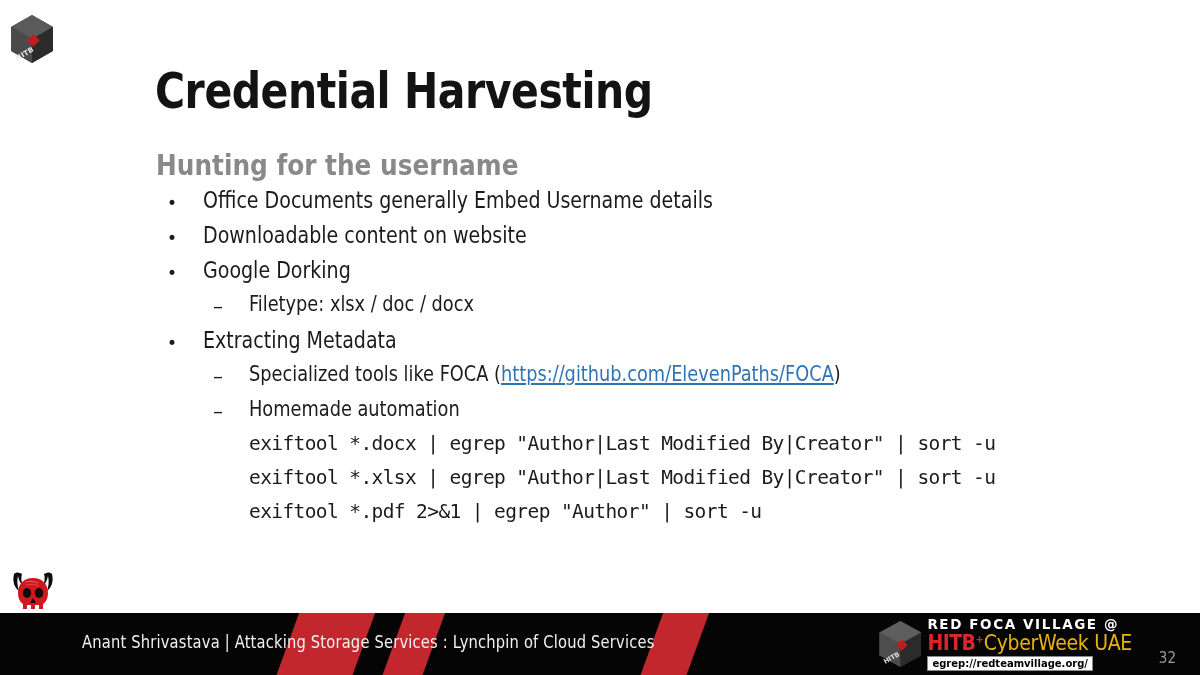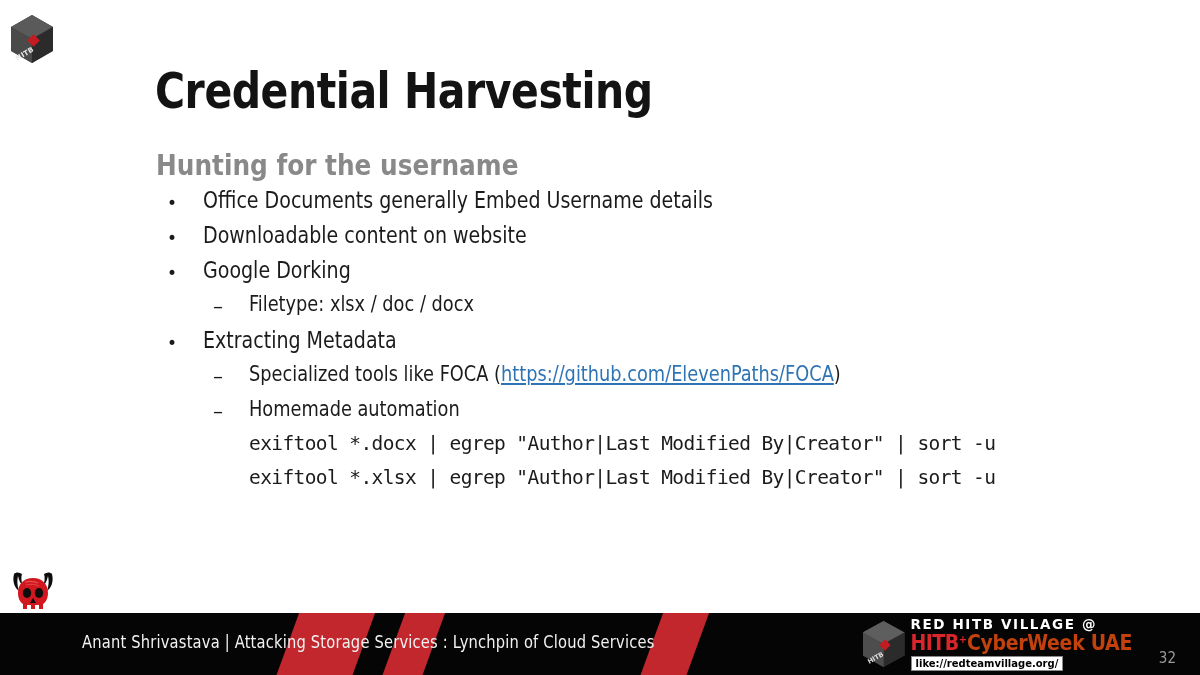--- a/index.html
+++ b/index.html
@@ -154,21 +154,21 @@
     font-size:13.5px; font-weight:bold; color:#ffffff;
     letter-spacing:1.6px; line-height:1.15; white-space:nowrap;
   }
   .brand-l2{
     font-size:21px; line-height:1.05; white-space:nowrap;
     font-family:"DejaVu Sans Condensed","DejaVu Sans", sans-serif;
     display:flex; align-items:baseline;
   }
   .brand-hitb{ color:#d9252b; font-weight:bold; letter-spacing:-0.5px; }
   .brand-plus{ color:#d9252b; font-size:11px; font-weight:bold; position:relative; top:-7px; }
-  .brand-rest{ color:#c2410c; font-weight:bold; letter-spacing:-0.3px; }
+  .brand-rest{ color:#eab308; font-weight:normal; letter-spacing:-0.3px; }
   .brand-url{
     margin-top:2px; background:#ffffff; color:#000000;
     font-family:"DejaVu Sans", sans-serif;
     font-size:10px; font-weight:bold; padding:1px 4px;
     border:1px solid #8a8a8a; width:max-content; letter-spacing:0px;
   }
   .slide-number{
     position:absolute; right:24px; bottom:8px;
     font-family:"DejaVu Sans Condensed","DejaVu Sans", sans-serif;
     font-size:15px; color:#9b9b9b;margin-top:10px;
@@ -224,20 +224,23 @@
   <div class="row lvl2">
     <span class="marker">–</span>
     <span class="txt">Homemade automation</span>
   </div>
 
   <div class="row code">
     <span class="txt">exiftool *.docx | egrep "Author|Last Modified By|Creator" | sort -u</span>
   </div>
   <div class="row code">
     <span class="txt">exiftool *.xlsx | egrep "Author|Last Modified By|Creator" | sort -u</span>
+  </div>
+  <div class="row code">
+    <span class="txt">exiftool *.pdf 2&gt;&amp;1 | egrep "Author" | sort -u</span>
   </div>
 
 </div>
 
 <div class="skull-logo">
   <svg viewBox="0 0 50 46" xmlns="http://www.w3.org/2000/svg">
     <path d="M6 4 C4 12 7 18 11 21 C9 15 9 10 10 6 C11 11 13 14 15 16 C13 11 13 7 14 4 C11 2 8 2 6 4 Z" fill="#0d0d0d"></path>
     <path d="M44 4 C46 12 43 18 39 21 C41 15 41 10 40 6 C39 11 37 14 35 16 C37 11 37 7 36 4 C39 2 42 2 44 4 Z" fill="#0d0d0d"></path>
     <path d="M25 8 C34 8 40 14 40 23 C40 28 38 32 35 34 L35 39 L31 39 L31 35 L27 35 L27 39 L23 39 L23 35 L19 35 L19 39 L15 39 L15 34 C12 32 10 28 10 23 C10 14 16 8 25 8 Z" fill="#d0181e"></path>
     <ellipse cx="19" cy="23" rx="4.2" ry="5" fill="#0d0d0d"></ellipse>
@@ -258,24 +261,24 @@
   <div class="brand">
     <div class="brand-cube">
       <div class="hexwrap"></div>
       <div class="face-t"></div>
       <div class="face-l"></div>
       <div class="face-r"></div>
       <div class="diamond"></div>
       <div class="cube-label">HITB</div>
     </div>
     <div class="brand-lines">
-      <div class="brand-l1">RED HITB VILLAGE @</div>
+      <div class="brand-l1">RED FOCA VILLAGE @</div>
       <div class="brand-l2">
         <span class="brand-hitb">HITB</span>
           <span class="brand-plus">+</span>
           <span class="brand-rest">CyberWeek UAE</span>
       </div>
-      <div class="brand-url">like://redteamvillage.org/</div>
+      <div class="brand-url">egrep://redteamvillage.org/</div>
     </div>
   </div>
 
   <div class="slide-number">32</div>
 </div>
 
 </body></html>

